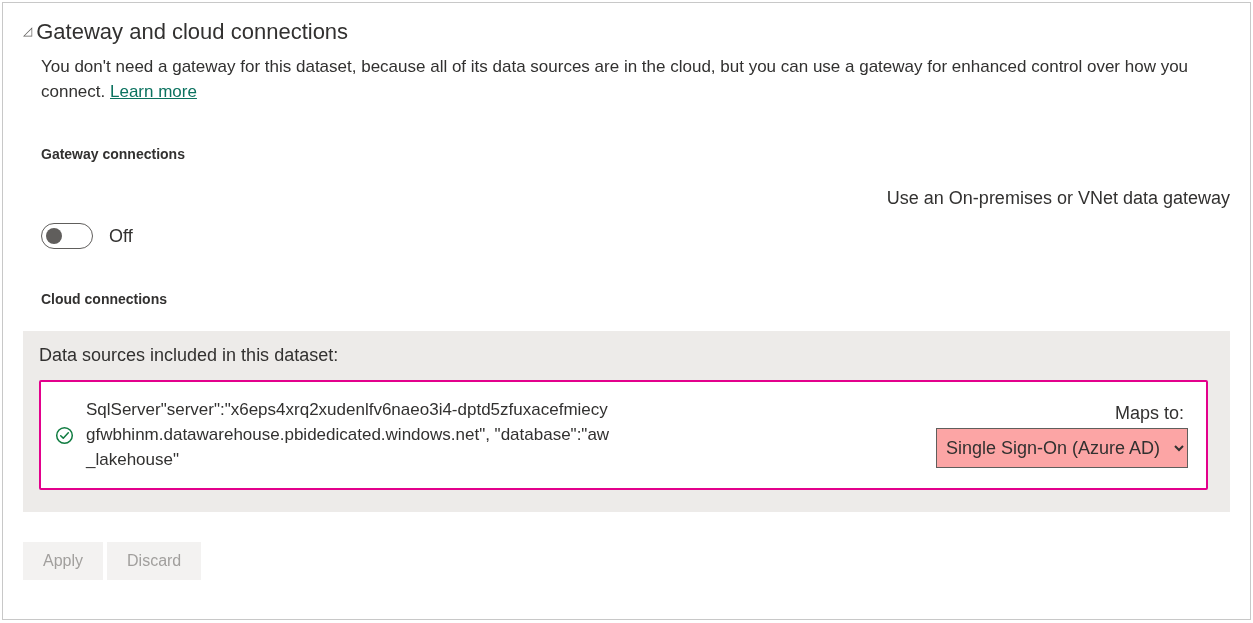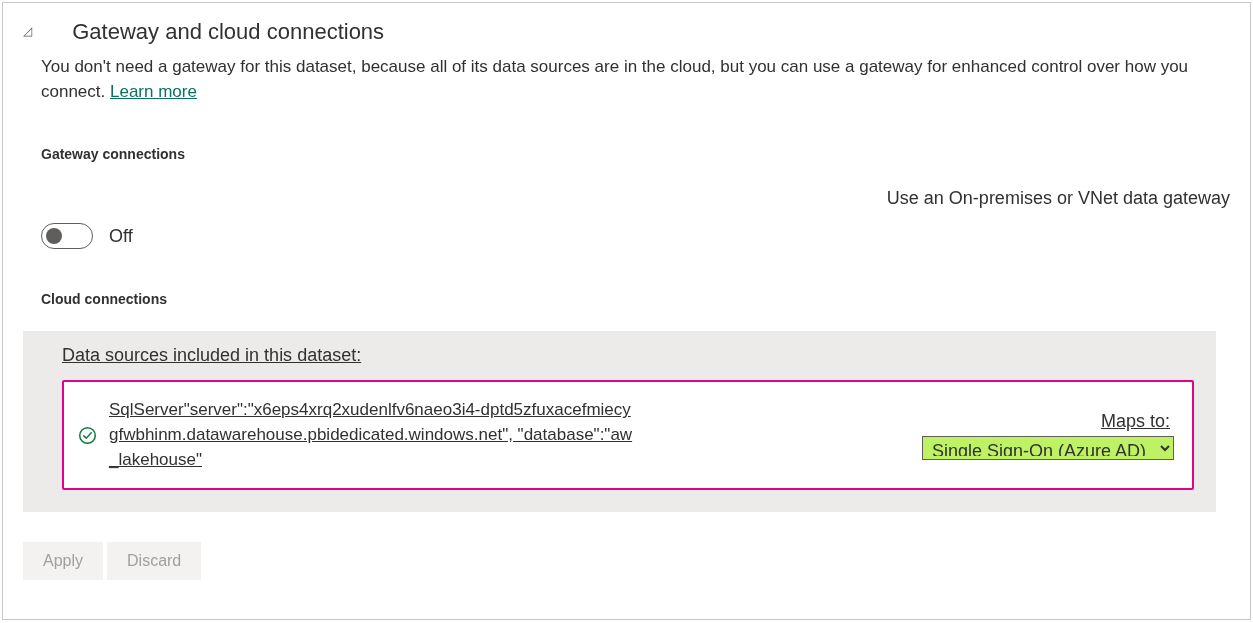--- a/index.html
+++ b/index.html
@@ -23,21 +23,20 @@
     }
     .expand-icon {
       font-size: 12px;
       color: #605e5c;
       transform: translateY(-1px);
     }
     .section-title {
       font-size: 22px;
       font-weight: 400;
       color: #323130;
-      margin-left: 36px;
     }
     .description {
       font-size: 17px;
       color: #323130;
       line-height: 1.45;
       margin: 4px 0 0 18px;
       padding-right: 10px;
     }
     .link {
       color: #0b725f;
@@ -81,23 +80,22 @@
       height: 16px;
       border-radius: 50%;
       background: #605e5c;
     }
     .toggle-text {
       font-size: 18px;
       color: #323130;
     }
     .cloud-box {
       background: #edebe9;
-      margin: 24px 14px 0 0;
-      padding: 14px 22px 22px 39px;
-      text-decoration: underline;
+      margin: 24px 0 0 0;
+      padding: 14px 22px 22px 16px;
     }
     .cloud-box-title {
       font-size: 18px;
       color: #323130;
       margin-bottom: 14px;
     }
     .highlight-frame {
       border: 2.5px solid #e3008c;
       border-radius: 2px;
       background: #fff;
@@ -128,24 +126,24 @@
     .maps-label {
       font-size: 18px;
       color: #323130;
       padding-right: 4px;
     }
     .maps-select {
       font-family: inherit;
       font-size: 18px;
       color: #323130;
       border: 1px solid #605e5c;
-      background: #bef264;
+      background: #fca5a5;
       padding: 3px 5px;
       width: 252px;
-      height: 24px;
+      height: 40px;
       cursor: pointer;
     }
     .button-row {
       display: flex;
       gap: 4px;
       margin: 30px 0 0 0;
     }
     .btn {
       background: #f3f2f1;
       border: none;

